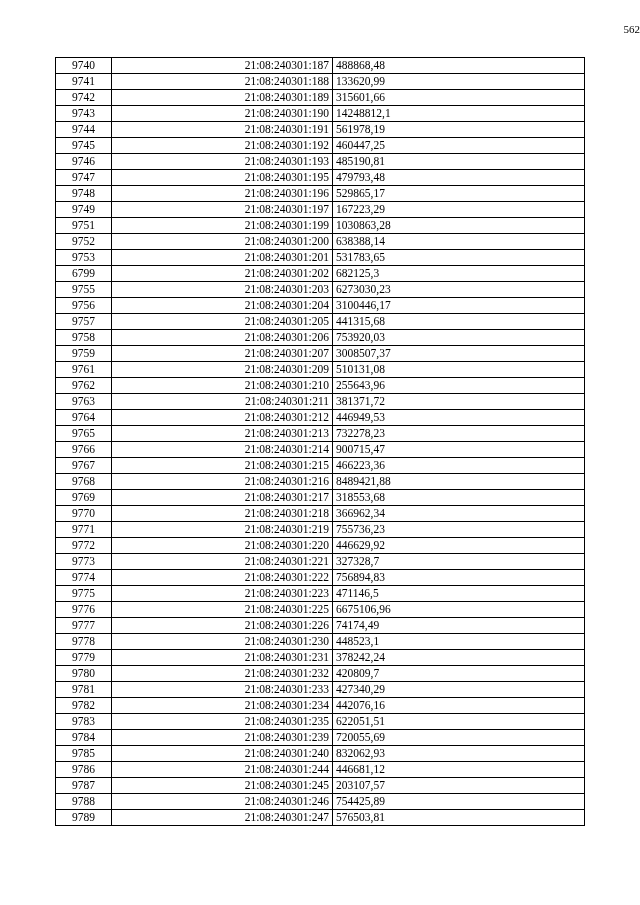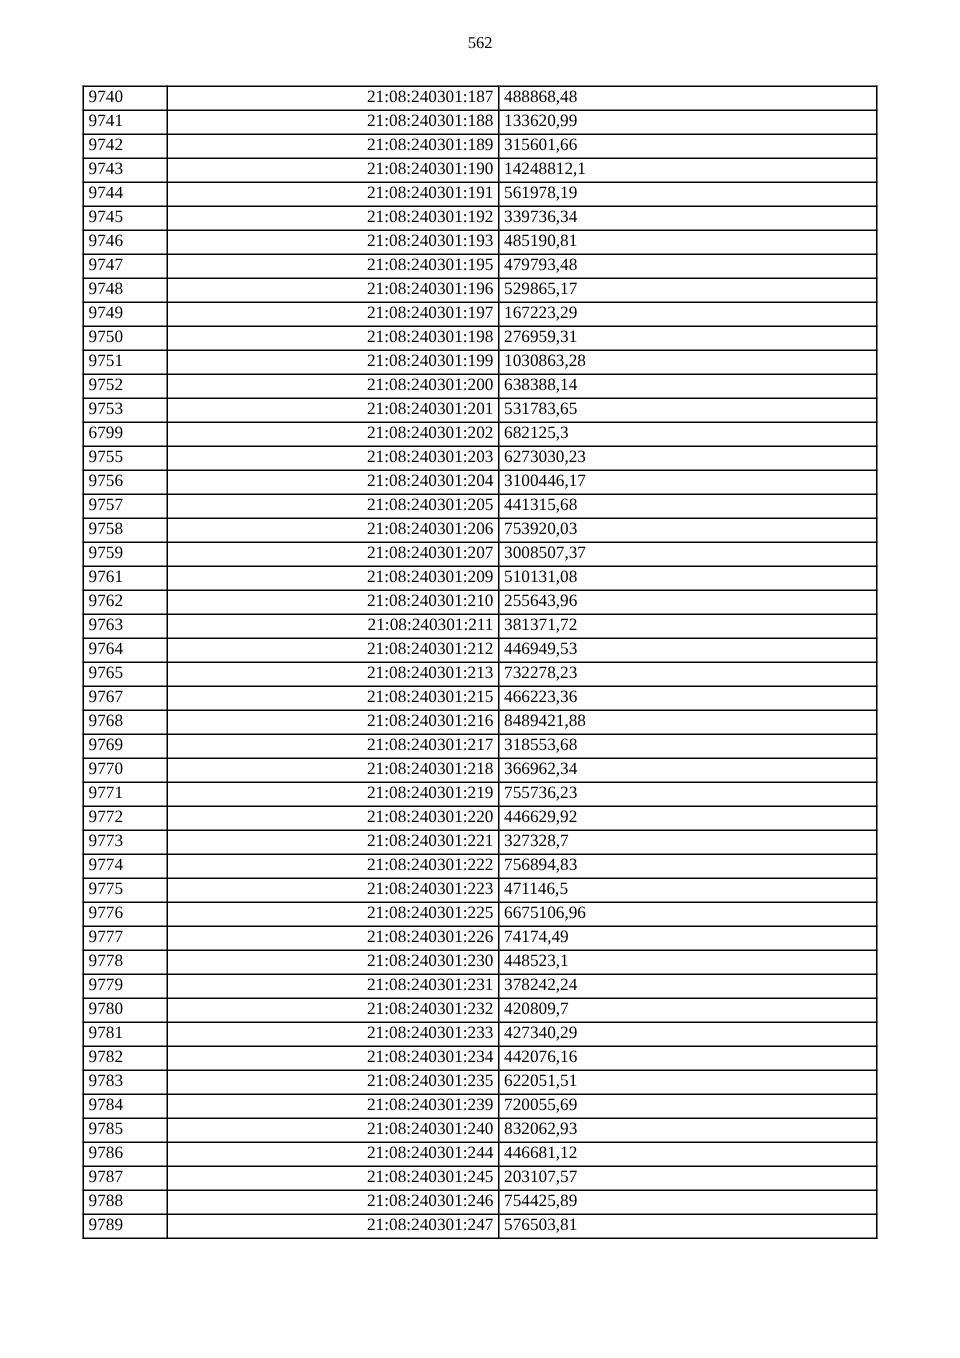--- a/index.html
+++ b/index.html
@@ -10,41 +10,41 @@
     font-family: "Liberation Serif", serif;
     color: #000000;
     position: relative;
     overflow: hidden;
   }
   .page-number {
     position: absolute;
     top: 23px;
     left: 0;
     width: 640px;
-    text-align: center;
+    text-align: right;
     font-size: 11px;
   }
   table.data-table {
     position: absolute;
     left: 55px;
     top: 57px;
     width: 530px;
     border-collapse: collapse;
     table-layout: fixed;
   }
   table.data-table td {
     border: 1px solid #000000;
     font-size: 11.5px;
     line-height: 15px;
     height: 15px;
     padding: 0 3px;
     overflow: hidden;
     white-space: nowrap;
   }
-  td.col-index { width: 49px; text-align: left; padding-right: 2px; }
+  td.col-index { width: 49px; text-align: center; padding-right: 2px; }
   td.col-code  { width: 214px; text-align: right; }
   td.col-value { text-align: left; padding-right: 5px; }
 </style>
 </head>
 <body>
 
 <div>
   <div class="page-number">562</div>
 
   <table class="data-table">
@@ -75,21 +75,21 @@
 
   <tr>
     <td class="col-index">9744</td>
     <td class="col-code">21:08:240301:191</td>
     <td class="col-value">561978,19</td>
   </tr>
 
   <tr>
     <td class="col-index">9745</td>
     <td class="col-code">21:08:240301:192</td>
-    <td class="col-value">339736,34</td>
+    <td class="col-value">460447,25</td>
   </tr>
 
   <tr>
     <td class="col-index">9746</td>
     <td class="col-code">21:08:240301:193</td>
     <td class="col-value">485190,81</td>
   </tr>
 
   <tr>
     <td class="col-index">9747</td>
@@ -102,25 +102,20 @@
     <td class="col-code">21:08:240301:196</td>
     <td class="col-value">529865,17</td>
   </tr>
 
   <tr>
     <td class="col-index">9749</td>
     <td class="col-code">21:08:240301:197</td>
     <td class="col-value">167223,29</td>
   </tr>
 
-  <tr>
-    <td class="col-index">9750</td>
-    <td class="col-code">21:08:240301:198</td>
-    <td class="col-value">276959,31</td>
-  </tr>
 
   <tr>
     <td class="col-index">9751</td>
     <td class="col-code">21:08:240301:199</td>
     <td class="col-value">1030863,28</td>
   </tr>
 
   <tr>
     <td class="col-index">9752</td>
     <td class="col-code">21:08:240301:200</td>
@@ -193,20 +188,25 @@
     <td class="col-code">21:08:240301:212</td>
     <td class="col-value">446949,53</td>
   </tr>
 
   <tr>
     <td class="col-index">9765</td>
     <td class="col-code">21:08:240301:213</td>
     <td class="col-value">732278,23</td>
   </tr>
 
+  <tr>
+    <td class="col-index">9766</td>
+    <td class="col-code">21:08:240301:214</td>
+    <td class="col-value">900715,47</td>
+  </tr>
 
   <tr>
     <td class="col-index">9767</td>
     <td class="col-code">21:08:240301:215</td>
     <td class="col-value">466223,36</td>
   </tr>
 
   <tr>
     <td class="col-index">9768</td>
     <td class="col-code">21:08:240301:216</td>

